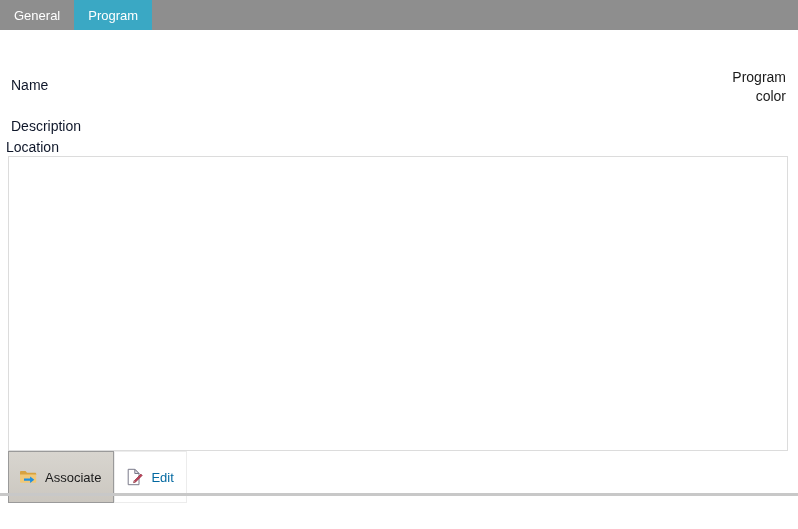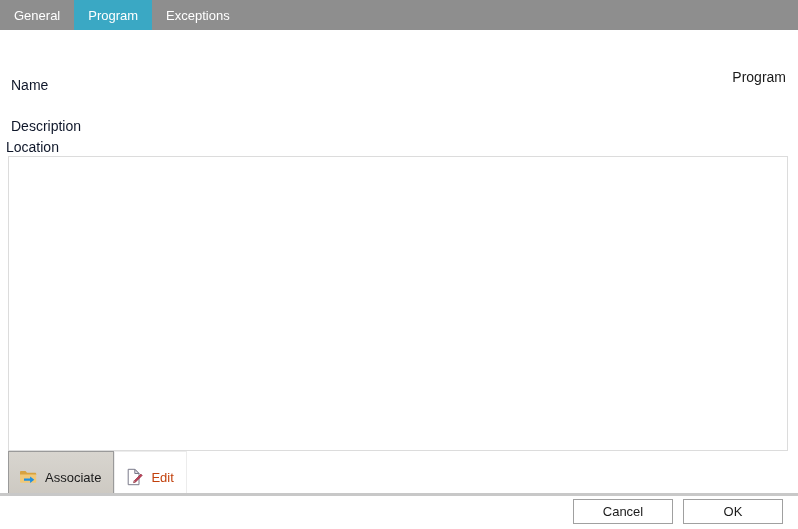--- a/index.html
+++ b/index.html
@@ -117,21 +117,21 @@
     cursor: default;
     user-select: none;
   }
   .tool-btn.pressed {
     background: #d4d0c8;
     background: linear-gradient(#d8d5cf, #cbc7c0);
     border: 1px solid #9a9a9a;
     color: #1a1a1a;
   }
   .tool-btn.disabled {
-    color: #c2410c;
+    color: #0369a1;
     border-color: #ececec;
   }
   .tool-btn .tlabel { line-height: 1; }
   .icon-wrap {
     width: 20px;
     height: 20px;
     display: inline-flex;
     align-items: center;
     justify-content: center;
     flex: 0 0 auto;
@@ -176,33 +176,31 @@
 </head>
 <body>
 
 <div class="tabbar">
   <div class="tab">
     <span>General</span>
   </div>
   <div class="tab active">
     <span>Program</span>
   </div>
-  <div class="tab">
-    <span>Exceptions</span>
-  </div>
 </div>
 
 <div class="content">
 
   <div class="label lbl-name">Name</div>
   <div class="label lbl-description">Description</div>
   <div class="label lbl-location">Location</div>
 
   <div class="program-color">
     <div>Program</div>
+    <div>color</div>
   </div>
 
   <div class="section-heading">Program execution plan</div>
 
   <div class="list-panel"></div>
 
   <div class="toolbar">
 
     <div class="tool-btn pressed">
       <span class="icon-wrap">
@@ -223,18 +221,14 @@
           <path d="M14.9 6.1l1.3 1.3-6.6 6.6-1.9.6.6-1.9z" fill="#c0405a" stroke="#8d2f41" stroke-width="0.7"></path>
           <path d="M8.3 12.7l-.6 1.9 1.9-.6z" fill="#f2dfc9" stroke="#8d2f41" stroke-width="0.5"></path>
         </svg>
       </span>
       <span class="tlabel">Edit</span>
     </div>
 
   </div>
 
   <div class="footer-sep"></div>
-  <div class="footer">
-    <button class="dlg-btn btn-cancel">Cancel</button>
-    <button class="dlg-btn btn-ok">OK</button>
-  </div>
 
 </div>
 
 </body></html>

